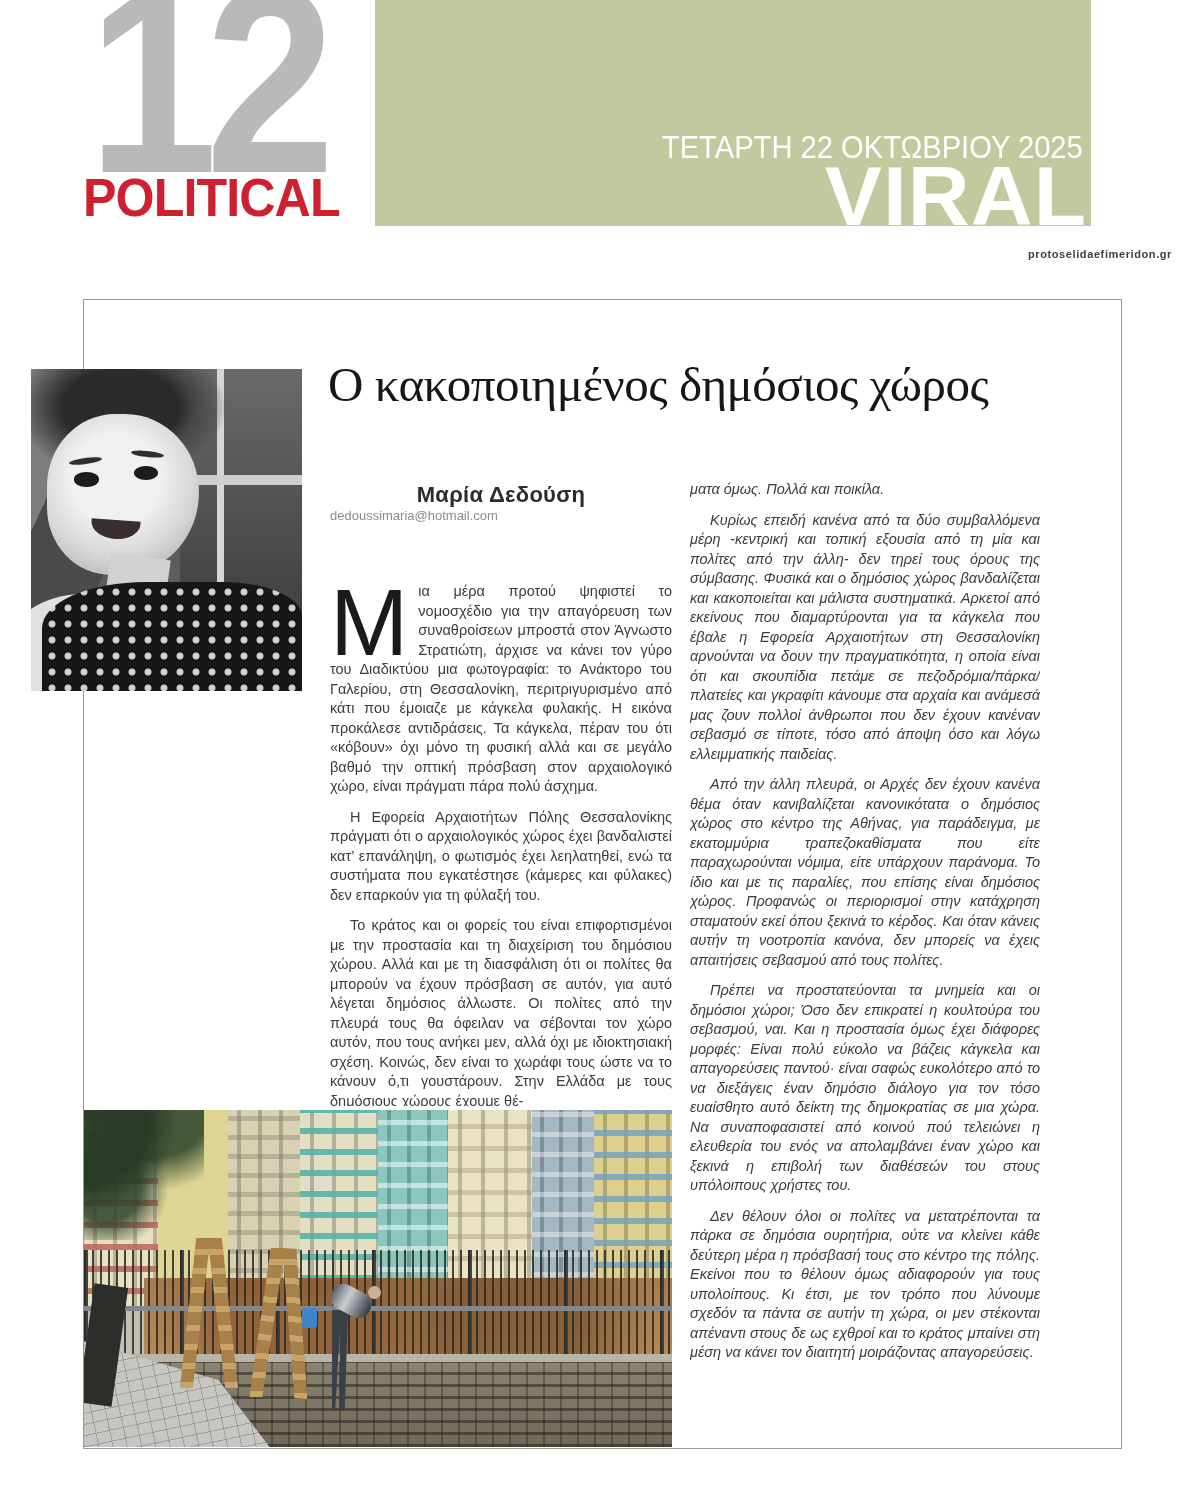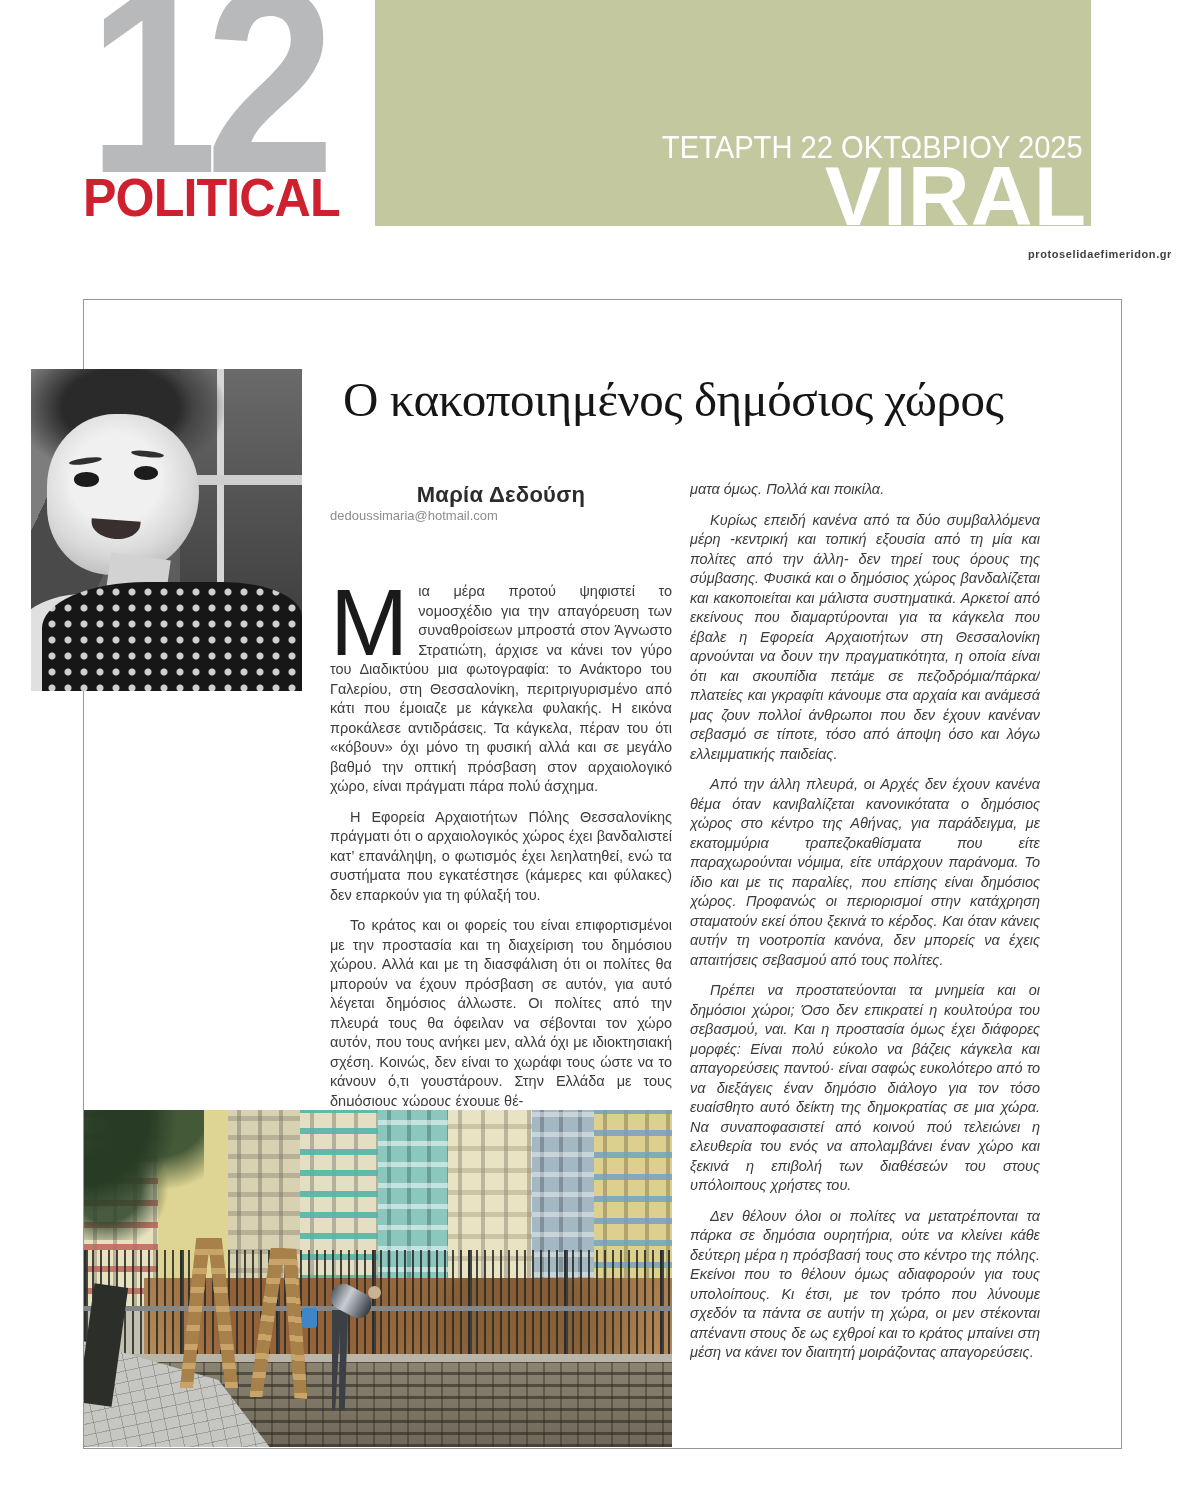--- a/index.html
+++ b/index.html
@@ -45,21 +45,21 @@
            background:#3a2f2f;transform:rotate(4deg);}
   .p-neck{position:absolute;left:28%;top:58%;width:22%;height:18%;background:#d2d2d2;transform:rotate(8deg);}
   .p-top{position:absolute;left:4%;top:66%;width:96%;height:36%;border-radius:40% 30% 0 0;
          background:
            radial-gradient(circle at 10px 10px,#cfcfcf 0 3px,transparent 4px),
            #171717;
          background-size:16px 16px;}
   .p-shoulder{position:absolute;left:-8%;top:70%;width:55%;height:32%;border-radius:50% 50% 0 0;background:#e0e0e0;}
 
   
-  .title{position:absolute;left:328px;top:358px;width:712px;margin:15px;
+  .title{position:absolute;left:328px;top:358px;width:712px;margin:0;
          font-family:"Liberation Serif","DejaVu Serif",serif;font-weight:500;
          font-size:49px;line-height:1.1;color:#161616;letter-spacing:-.5px;white-space:nowrap;}
   .byline{position:absolute;left:330px;top:478px;width:342px;}
   .byline-prefix{font-size:18px;color:#6d6d68;letter-spacing:.3px;}
   .author{font-size:22px;font-weight:700;color:#2c2c2c;margin-top:4px;letter-spacing:.3px;text-align:center;}
   .email{font-size:13px;color:#8c8c8c;margin-top:0;}
 
   
   .col{position:absolute;font-size:14.5px;line-height:19.5px;color:#3c3c3c;text-align:justify;}
   .col p{margin:0 0 11px 0;text-indent:20px;}

